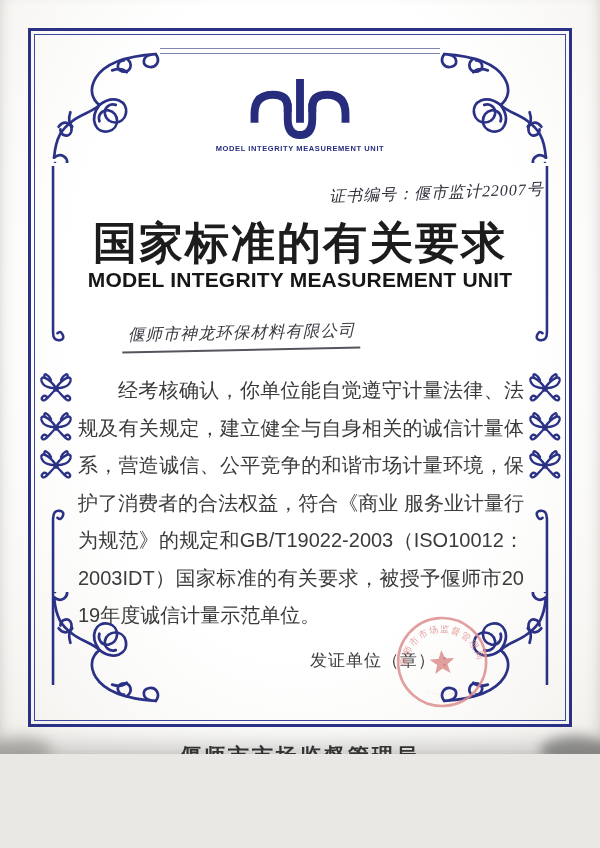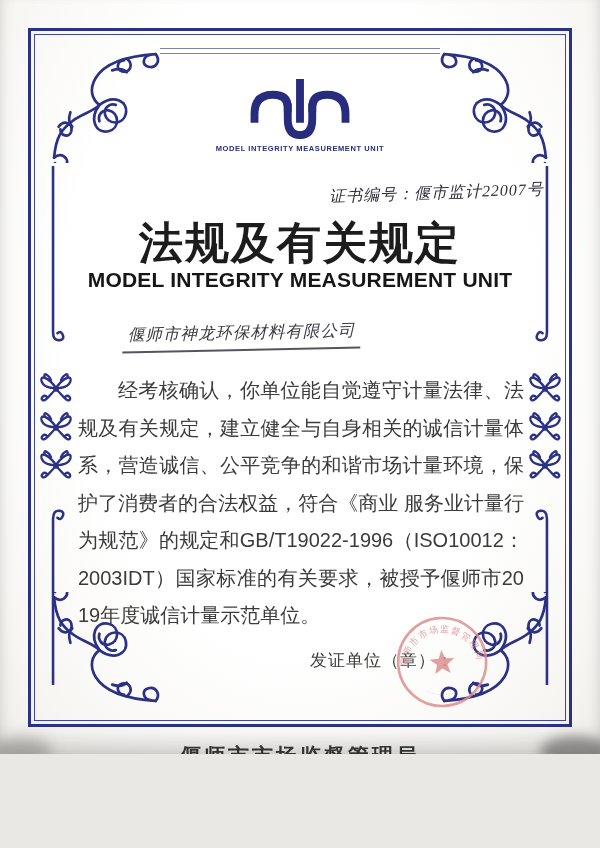--- a/index.html
+++ b/index.html
@@ -144,26 +144,26 @@
         <path d="M112 58 V48 Q112 26 91 26 Q74 26 74 40 V46"></path>
         <path d="M46 36 V54 Q46 72 60 72 Q74 72 74 54 V36"></path>
         <path d="M60 8 V58"></path>
       </g>
     </svg>
     <div class="logo-tagline">MODEL INTEGRITY MEASUREMENT UNIT</div>
   </div>
 
   <div class="certno"><span>证书编号：</span><span>偃市监计22007号</span></div>
 
-  <div class="title">法规及有关规定</div>
+  <div class="title">国家标准的有关要求</div>
   <div class="subtitle">MODEL INTEGRITY MEASUREMENT UNIT</div>
 
   <div class="company">偃师市神龙环保材料有限公司</div>
 
-  <div class="body-text">经考核确认，你单位能自觉遵守计量法律、法规及有关规定，建立健全与自身相关的诚信计量体系，营造诚信、公平竞争的和谐市场计量环境，保护了消费者的合法权益，符合《商业 服务业计量行为规范》的规定和GB/T19022-1996（ISO10012：2003IDT）国家标准的有关要求，被授予偃师市2019年度诚信计量示范单位。</div>
+  <div class="body-text">经考核确认，你单位能自觉遵守计量法律、法规及有关规定，建立健全与自身相关的诚信计量体系，营造诚信、公平竞争的和谐市场计量环境，保护了消费者的合法权益，符合《商业 服务业计量行为规范》的规定和GB/T19022-2003（ISO10012：2003IDT）国家标准的有关要求，被授予偃师市2019年度诚信计量示范单位。</div>
 
   <div class="issuer-label">发证单位（章）：</div>
 
   <svg class="seal" viewBox="0 0 100 100">
     <circle cx="50" cy="52" r="44" fill="none" stroke="#dd8f8f" stroke-width="2.6"></circle>
     <polygon fill="#dd8f8f" points="50,40 53.23,48.55 62.36,48.98 55.23,54.70 57.64,63.52 50,58.5 42.36,63.52 44.77,54.70 37.64,48.98 46.77,48.55"></polygon>
     <path id="sealArcTop" d="M14 58 A36 36 0 1 1 86 58" fill="none"></path>
     <path id="sealArcBottom" d="M26 76 A33 33 0 0 0 74 76" fill="none"></path>
     <text font-size="9" fill="#dd8f8f" letter-spacing="1.5" font-family="Liberation Sans, sans-serif">
       <textPath href="#sealArcTop" startOffset="50%" text-anchor="middle">偃师市市场监督管理局</textPath>

